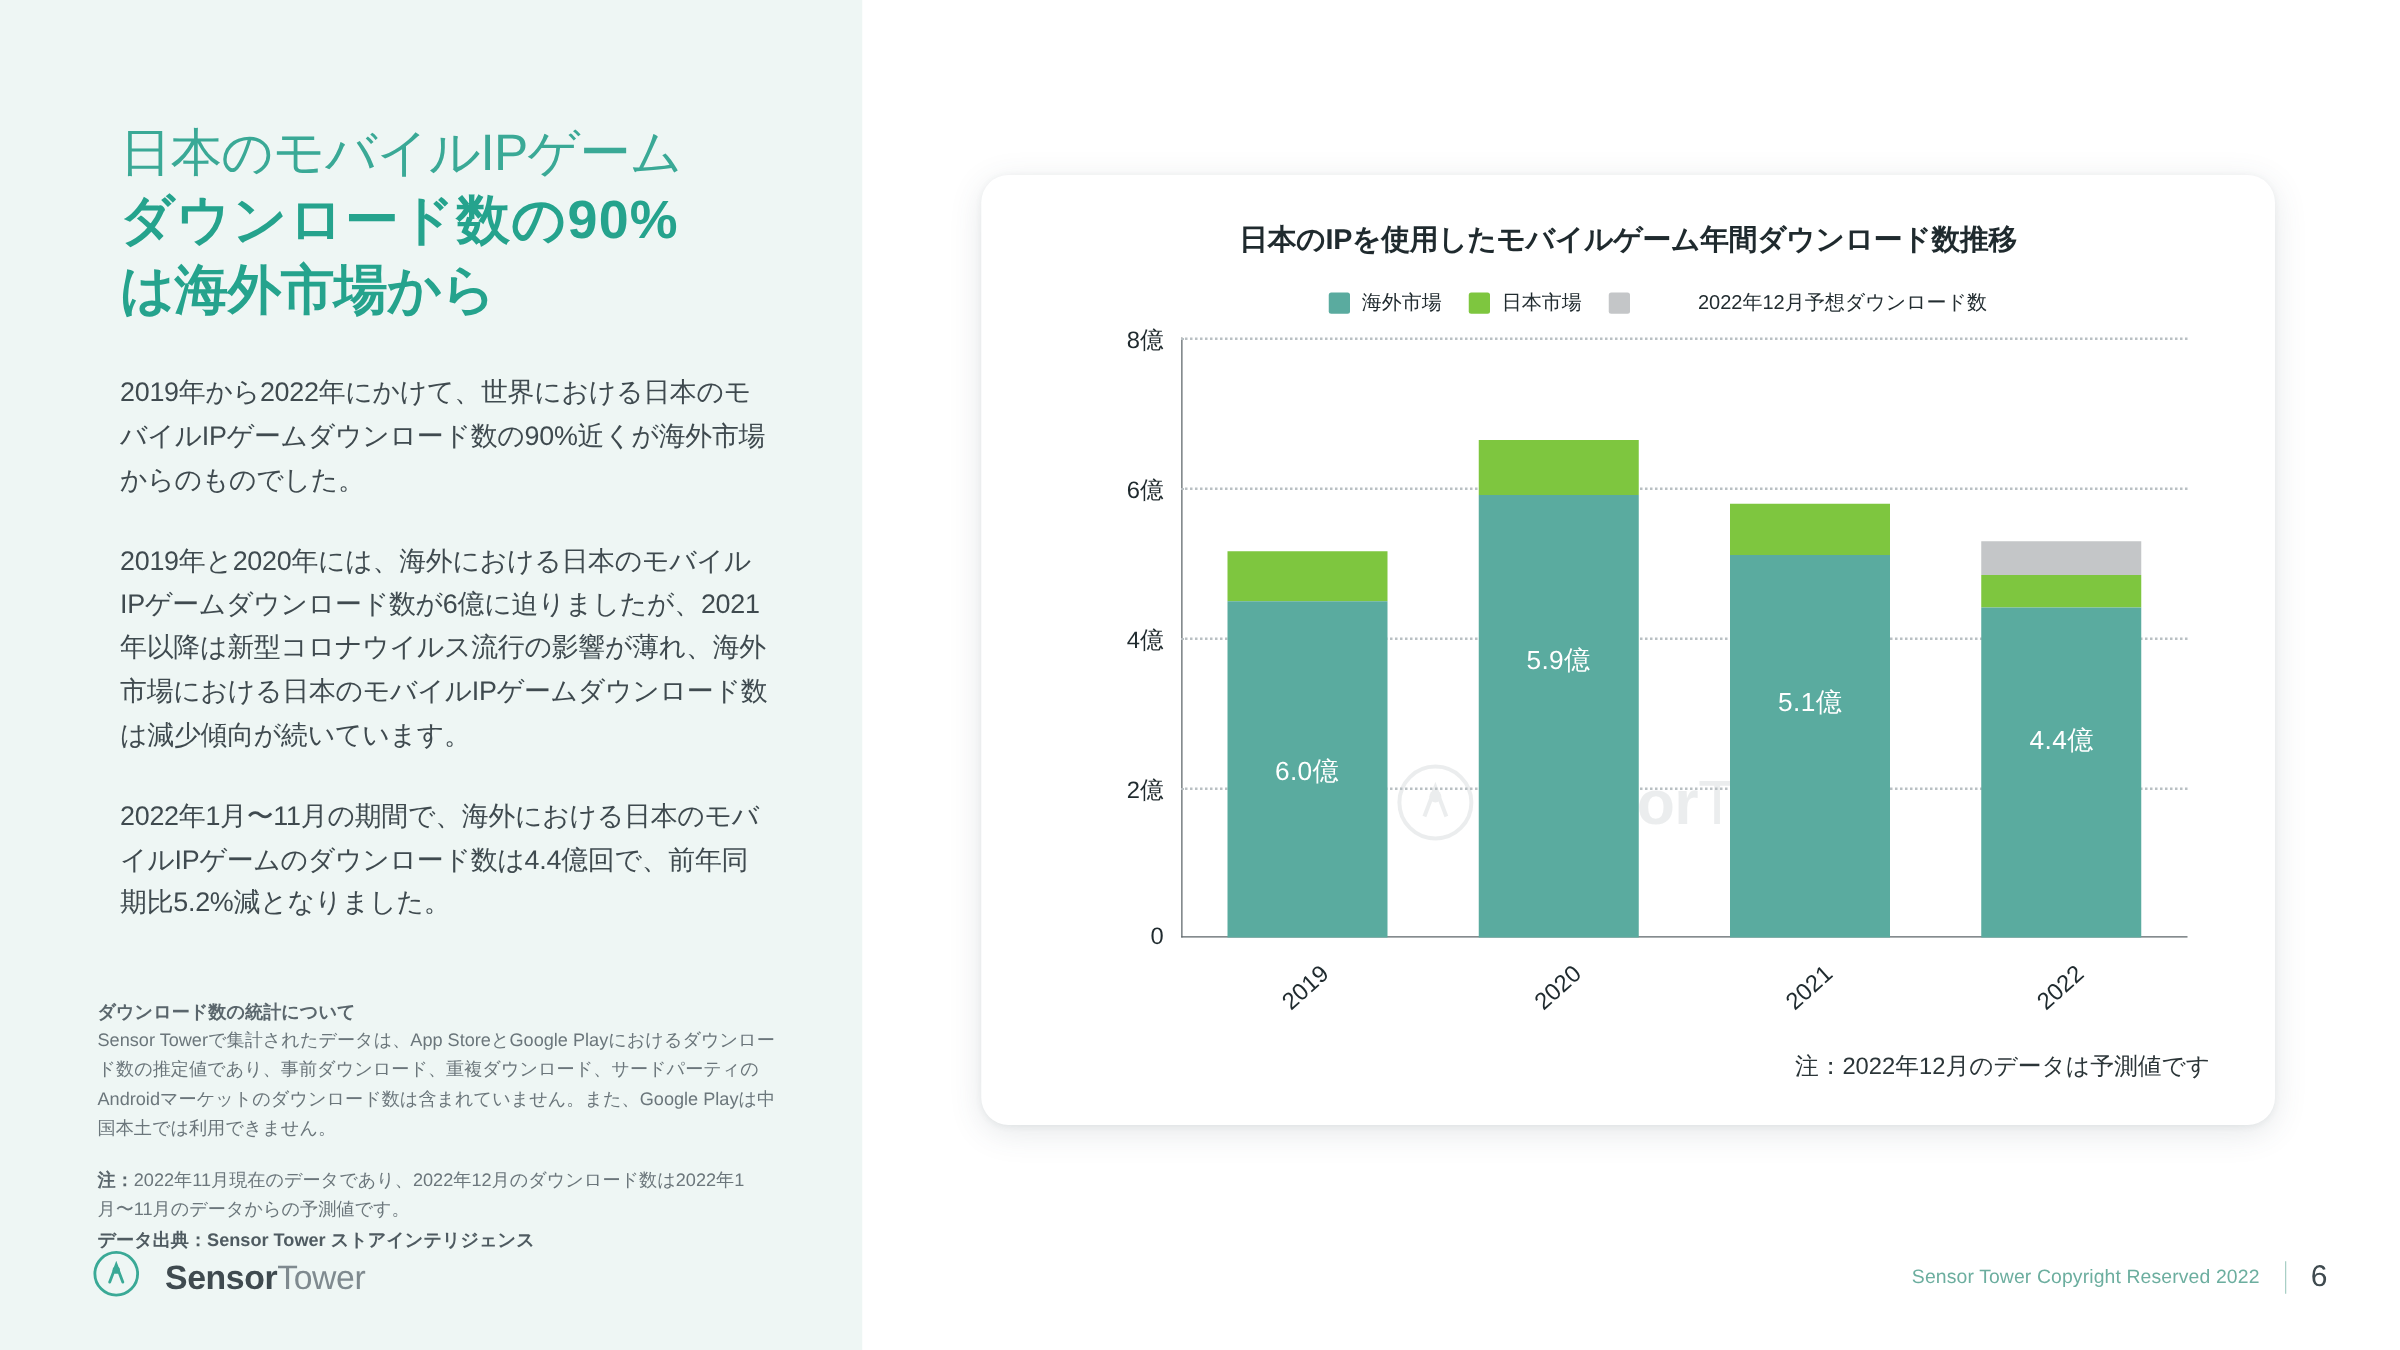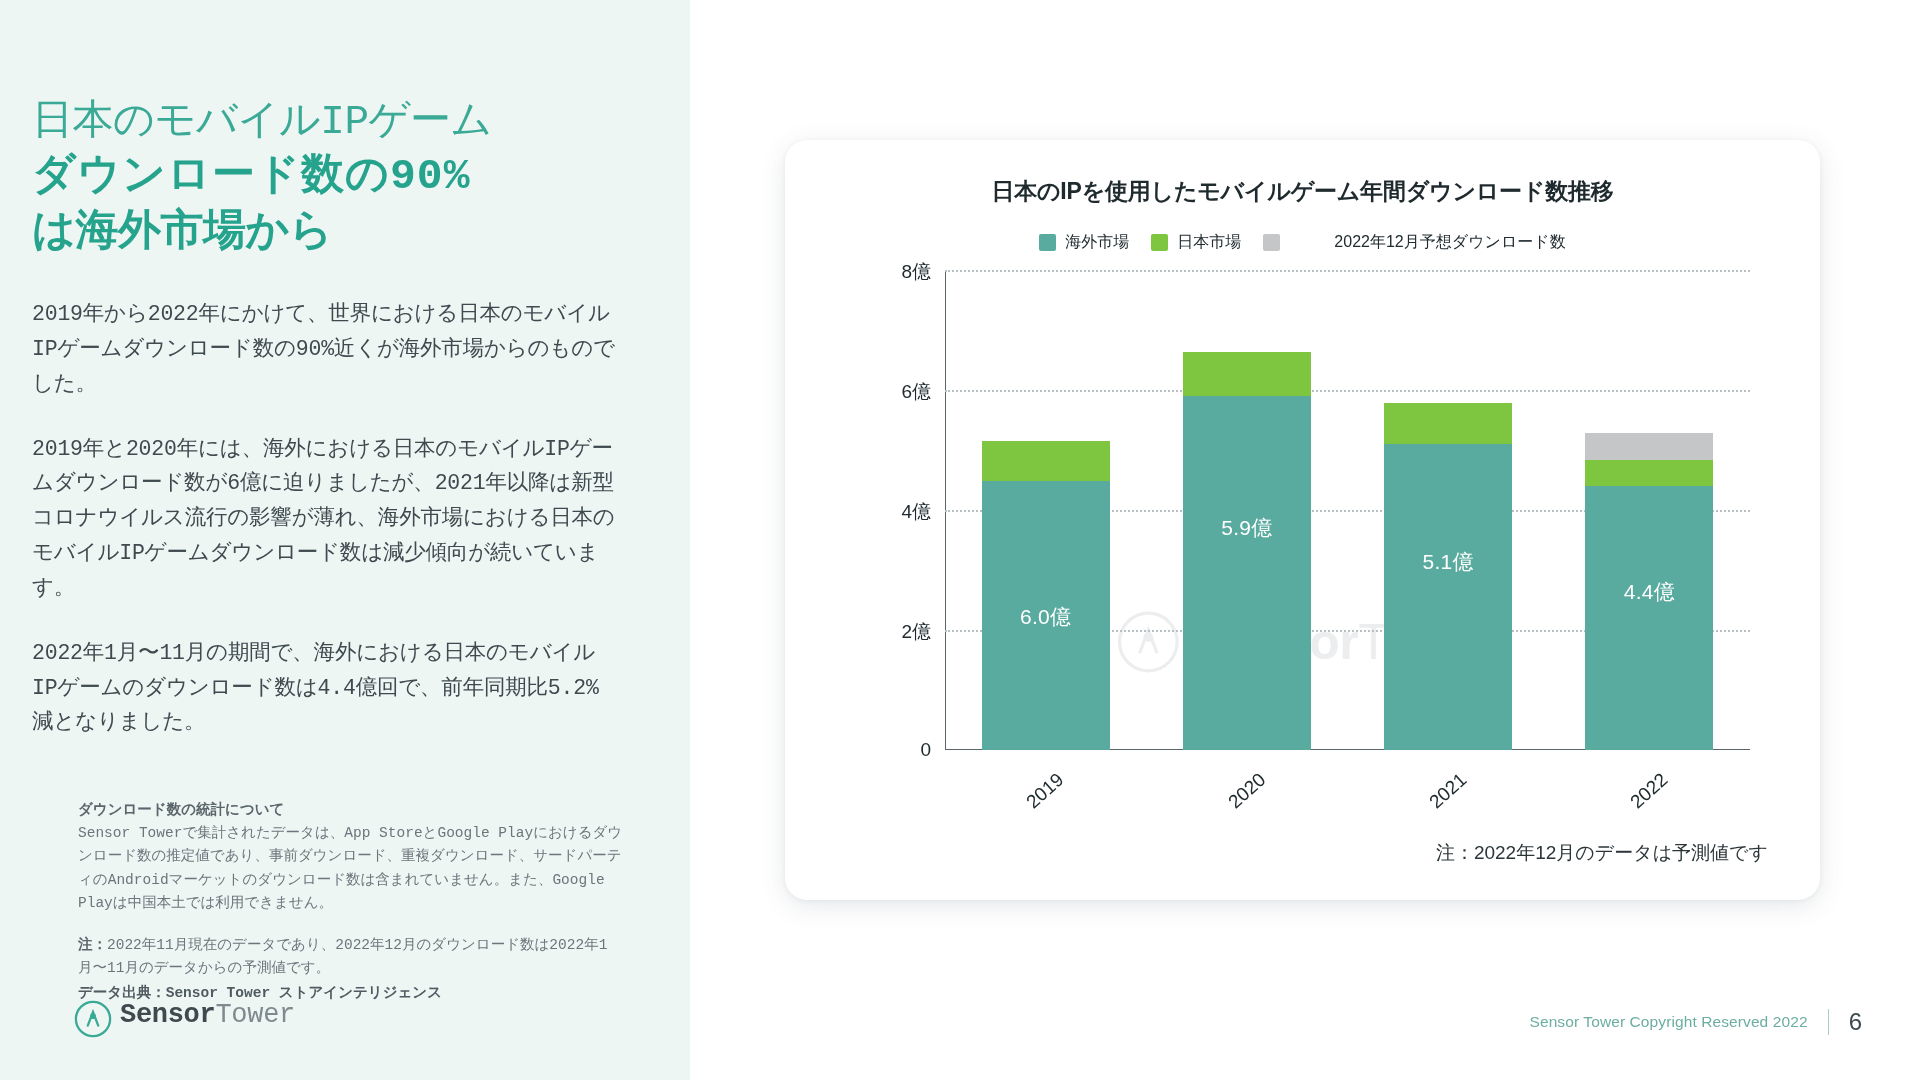--- a/index.html
+++ b/index.html
@@ -6,21 +6,21 @@
   body{
     width:1920px;height:1080px;overflow:hidden;background:#ffffff;
     font-family:"Liberation Sans","DejaVu Sans",sans-serif;
     -webkit-font-smoothing:antialiased;
   }
   .slide{position:relative;width:1920px;height:1080px;display:flex;}
 
   
   .left{
     position:relative;width:690px;height:1080px;background:#eef6f4;
-    box-sizing:border-box;padding:96px 72px 0 32px;flex:0 0 690px;font-family:Liberation Mono, monospace;
+    box-sizing:border-box;padding:96px 72px 0 96px;flex:0 0 690px;
   }
   .headline{margin:0;line-height:1.30;letter-spacing:-0.5px;}
   .hl-line{display:block;white-space:nowrap;}
   .hl-1{font-size:41px;font-weight:400;color:#3aa996;}
   .hl-2,.hl-3{font-size:43px;font-weight:700;color:#25a38d;}
   .hl-2{letter-spacing:1px;}
 
   .body-copy{margin:36px 0 0 0;}
   .para{
     margin:0 0 30px 0;font-size:21.5px;line-height:1.62;color:#3f4a4f;
@@ -34,21 +34,21 @@
     letter-spacing:0px;
   }
   .notes-body{
     font-size:14.5px;line-height:1.62;color:#6b767b;margin:0;font-weight:400;
   }
   .notes-block2{margin-top:18px;}
   .notes-lead{font-weight:700;color:#5a666c;}
   .notes-src{font-size:14.5px;font-weight:700;color:#4f5b61;margin-top:2px;}
 
   
-  .logo{position:absolute;left:74px;top:1000px;display:flex;align-items:flex-start;gap:8px;}
+  .logo{position:absolute;left:74px;top:1000px;display:flex;align-items:flex-end;gap:20px;}
   .logo-mark{width:38px;height:38px;flex:0 0 38px;}
   .logo-text{font-size:27px;letter-spacing:-0.3px;}
   .logo-b{font-weight:700;color:#3f4a4f;}
   .logo-l{font-weight:400;color:#7f8a8f;}
 
   
   .right{position:relative;flex:1 1 auto;height:1080px;background:#fff;}
 
   .card{
     position:absolute;left:95px;top:140px;width:1035px;height:760px;
@@ -56,21 +56,21 @@
     box-shadow:0 6px 26px rgba(60,80,90,0.13),0 1px 5px rgba(60,80,90,0.07);
   }
 
   .chart-title{
     position:absolute;top:36px;left:0;width:100%;text-align:center;
     font-size:23px;font-weight:700;color:#1f2a2e;letter-spacing:-0.2px;
   }
 
   .legend{
     position:absolute;top:92px;left:0;width:100%;
-    display:flex;justify-content:center;align-items:center;gap:0px;
+    display:flex;justify-content:center;align-items:center;gap:0px;padding-left:24px;
   }
   .lg-item{display:flex;align-items:center;margin-right:22px;}
   .lg-item:last-child{margin-right:0;gap:45px;}
   .lg-swatch{width:17px;height:17px;border-radius:2px;margin-right:9px;flex:0 0 17px;}
   .lg-label{font-size:16px;color:#222c30;font-weight:400;white-space:nowrap;}
 
   
   .plot{
     position:absolute;left:160px;top:130px;width:805px;height:480px;
   }

